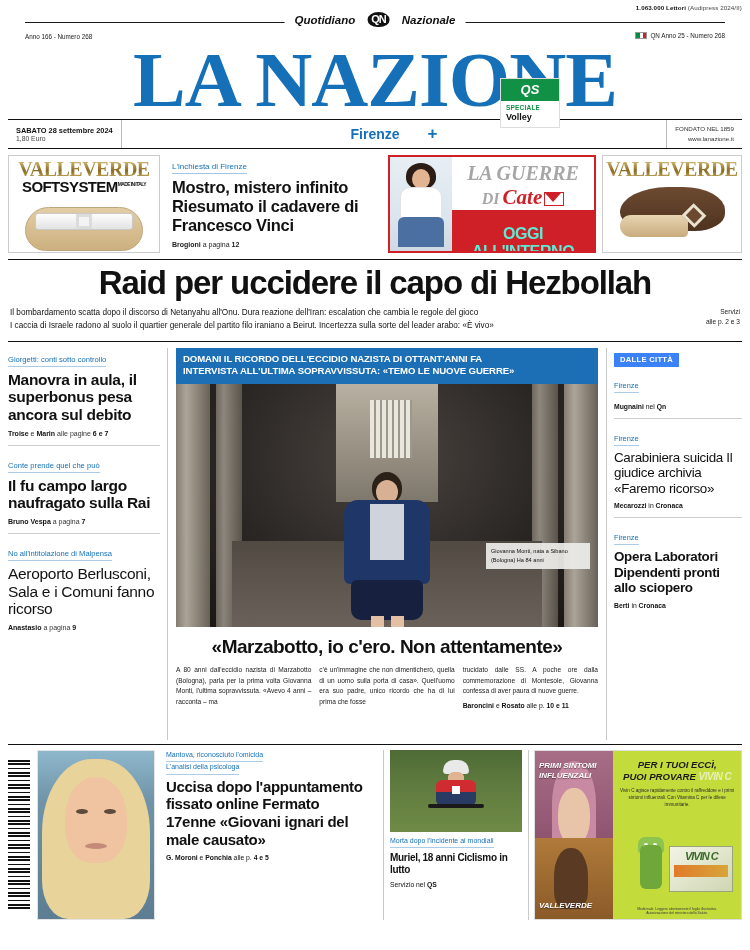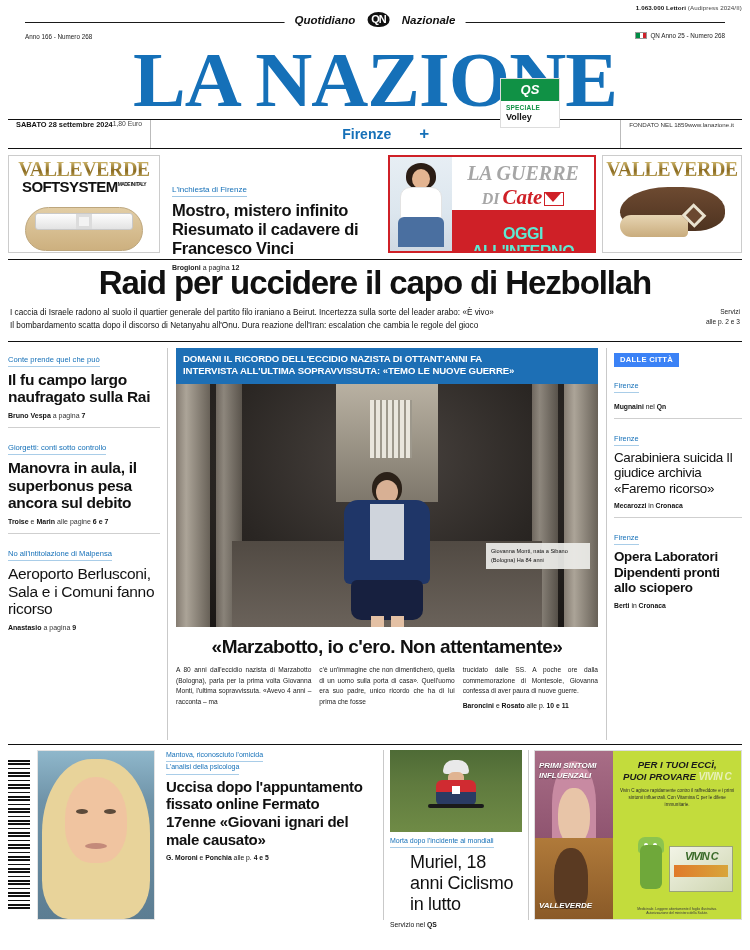--- a/index.html
+++ b/index.html
@@ -72,21 +72,21 @@
   .qsbadge .qsname {
     font-weight:700; font-size:9px; padding:1px 5px 5px; color:#111;
   }
 
   
   .datebar {
     display:flex; align-items:stretch; margin:2px 8px 0;
     border-top:1.6px solid #111; border-bottom:1.6px solid #111;
     height:30px; position:relative;
   }
-  .datebar .cell { display:flex; flex-direction:row; justify-content:center; padding:0 8px;}
+  .datebar .cell { display:flex; flex-direction:column; justify-content:center; padding:0 8px;}
   .datebar .sep { border-left:1px solid #bbb; }
   .db-date { font-size:7.4px; font-weight:700; }
   .db-price { font-size:6.8px; color:#444; }
   .db-city {
     flex:1; display:flex; align-items:center; justify-content:center; gap:28px;
     color:#1570B8; font-weight:700; font-size:14px;
   }
   .db-plus { color:#1570B8; font-weight:700; font-size:17px; }
   .db-right { text-align:right; font-size:6.2px; color:#333; line-height:1.5; }
 
@@ -117,21 +117,21 @@
   }
   .sandal .strap {
     position:absolute; left:10px; right:10px; top:14px; height:17px;
     background:linear-gradient(180deg,#fdfdfd,#e3e3e3);
     border:1px solid #c9c9c9; border-radius:3px;
   }
   .sandal .buckle {
     position:absolute; left:50%; top:15px; transform:translateX(-50%);
     width:16px; height:15px; border:3px solid #dcdcdc; background:#f3f3f3;
   }
-  .headnews { flex:1; padding:0 6px;margin-top:23px; }
+  .headnews { flex:1; padding:0 6px; }
   .kicker-blue {
     color:#1570B8; font-size:8px; border-bottom:.8px solid #9ec6e4;
     padding-bottom:2px; display:inline-block; margin-bottom:4px;
   }
   .headnews h2 { font-size:16.5px; line-height:1.16; font-weight:700; letter-spacing:-.3px; }
   .byline { font-size:7px; margin-top:6px; color:#222; }
   .byline b { font-weight:700; }
 
   .ad-cate {
     width:208px; border:2px solid #cf2027; background:#fff; position:relative;
@@ -309,21 +309,21 @@
     background:linear-gradient(180deg,#4e6b36 0%,#5f7a3e 40%,#6f8b46 100%); }
   .cyc-rider { position:absolute; left:50%; top:10px; transform:translateX(-50%);
     width:44px; height:54px; }
   .cyc-helm { position:absolute; left:9px; top:0; width:26px; height:14px;
     background:#e9e9e9; border-radius:12px 12px 4px 4px;}
   .cyc-face { position:absolute; left:14px; top:12px; width:16px; height:12px; background:#e0b492; border-radius:40%;}
   .cyc-jersey{ position:absolute; left:2px; top:20px; width:40px; height:26px;
     background:linear-gradient(180deg,#d02b31 0%,#d02b31 45%,#2a3b63 46%,#2a3b63 100%); border-radius:6px;}
   .cyc-cross { position:absolute; left:18px; top:26px; width:8px; height:8px; background:#fff;}
   .cyc-bar { position:absolute; left:-6px; top:44px; width:56px; height:4px; background:#1a1a1a; border-radius:3px;}
-  .cyc-title { font-size:18px; font-weight:400; line-height:1.16; margin-top:4px; letter-spacing:-.3px;margin-left:20px;}
+  .cyc-title { font-size:10px; font-weight:700; line-height:1.16; margin-top:4px; letter-spacing:-.3px;}
   .cyc-by { font-size:6.8px; margin-top:6px;}
   .cyc-by b{font-weight:700;}
   .ad-vivin { flex:1; display:flex; border:1px solid #ddd; overflow:hidden; position:relative;}
   .viv-left { width:38%; position:relative; }
   .viv-top { position:absolute; inset:0 0 48% 0; background:linear-gradient(180deg,#a86d86,#8f5470);}
   .viv-bot { position:absolute; inset:52% 0 0 0; background:linear-gradient(180deg,#b07a3a,#8a5a28);}
   .viv-arch { position:absolute; left:22%; top:6%; width:56%; height:50%;
     background:#c88aa2; border-radius:50% 50% 0 0; }
   .viv-p1 { position:absolute; left:30%; top:22%; width:40%; height:34%;
     background:#e8c5a8; border-radius:46%;}
@@ -450,45 +450,45 @@
           <div class="buckle2"></div>
       </div>
     </div>
   </div>
 
   <div class="hr-thick"></div>
 
   <div class="maintitle">Raid per uccidere il capo di Hezbollah</div>
   <div class="subwrap">
     <div class="subhead">
+      <div>Il bombardamento scatta dopo il discorso di Netanyahu all'Onu. Dura reazione dell'Iran: escalation che cambia le regole del gioco</div>
       <div>I caccia di Israele radono al suolo il quartier generale del partito filo iraniano a Beirut. Incertezza sulla sorte del leader arabo: «È vivo»</div>
-      <div>Il bombardamento scatta dopo il discorso di Netanyahu all'Onu. Dura reazione dell'Iran: escalation che cambia le regole del gioco</div>
     </div>
     <div class="servizi">
       <div>Servizi</div>
       <div>alle p. 2 e 3</div>
     </div>
   </div>
   <div class="hr-thin"></div>
 
   <div class="cols">
 
     <div class="col-left">
+      <div class="sb-item">
+        <div class="sb-kicker">Giorgetti: conti sotto controllo</div>
+        <div class="sb-title">Manovra in aula, il superbonus pesa ancora sul debito</div>
+        <div class="sb-by">
+          <b>Troise</b><span> e </span><b>Marin</b><span> alle pagine </span><b>6 e 7</b>
+        </div>
+      </div>
       <div class="sb-item">
         <div class="sb-kicker">Conte prende quel che può</div>
         <div class="sb-title">Il fu campo largo naufragato sulla Rai</div>
         <div class="sb-by">
           <b>Bruno Vespa</b><span> a pagina </span><b>7</b>
-        </div>
-      </div>
-      <div class="sb-item">
-        <div class="sb-kicker">Giorgetti: conti sotto controllo</div>
-        <div class="sb-title">Manovra in aula, il superbonus pesa ancora sul debito</div>
-        <div class="sb-by">
-          <b>Troise</b><span> e </span><b>Marin</b><span> alle pagine </span><b>6 e 7</b>
         </div>
       </div>
       <div class="sb-item">
         <div class="sb-kicker">No all'intitolazione di Malpensa</div>
         <div class="sb-title light">Aeroporto Berlusconi, Sala e i Comuni fanno ricorso</div>
         <div class="sb-by">
           <b>Anastasio</b><span> a pagina </span><b>9</b>
         </div>
       </div>
     </div>

